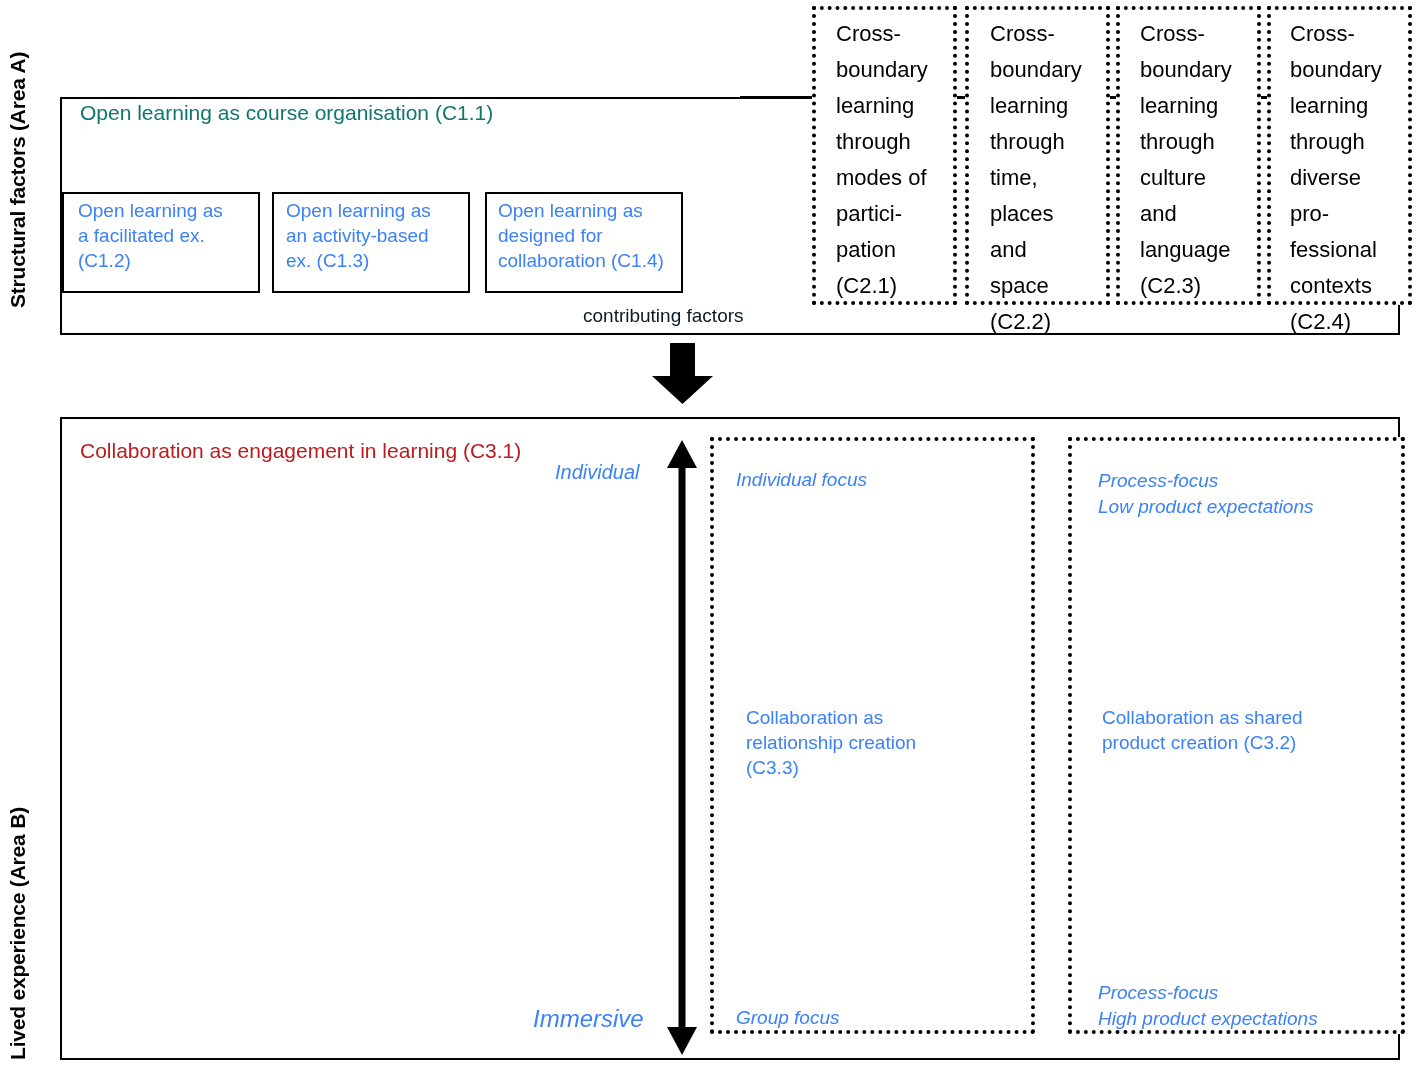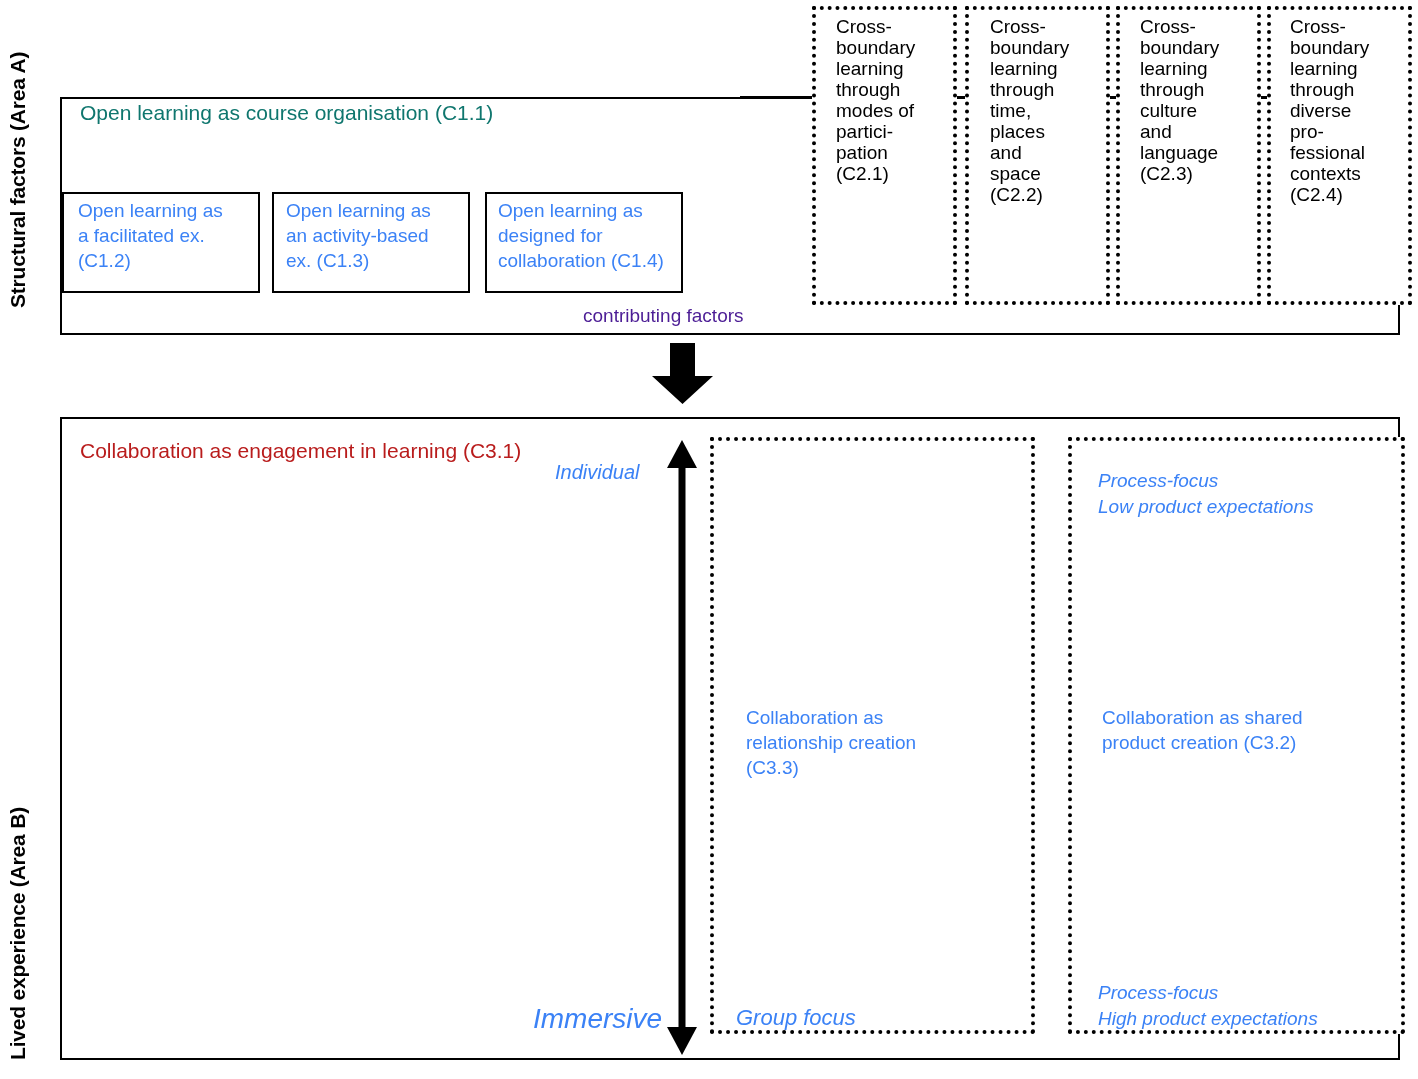--- a/index.html
+++ b/index.html
@@ -71,30 +71,30 @@
   }
   .heading-c31 {
     position: absolute;
     font-size: 21px;
     line-height: 26px;
     color: #b91c1c;
   }
 
   .c2-text {
     position: absolute;
-    font-size: 19px;
-    line-height: 21px;
+    font-size: 22px;
+    line-height: 36px;
     white-space: pre-line;
     color: #000;
   }
 
   .contributing {
     position: absolute;
     font-size: 19px;
-    color: #4c1d95;
+    color: #0f172a;
     white-space: nowrap;
   }
 
   
   .connector {
     position: absolute;
     background: #000;
   }
 
   
@@ -181,33 +181,34 @@
     <polygon points="25,0 50,0 50,33 68,33 37.5,61 7,33 25,33" fill="#000"></polygon>
   </svg>
 
   <div class="v-label" style="left:6px; top:760px; height:300px;">Lived experience (Area B)</div>
 
   <div class="solid-box" style="left:60px; top:417px; width:1340px; height:643px;"></div>
 
   <div class="heading-c31" style="left:80px; top:438px;">Collaboration as engagement in learning (C3.1)</div>
 
   <div class="txt italic" style="left:555px; top:460px; font-size:20px;">Individual</div>
-  <div class="txt italic" style="left:533px; top:1006px; font-size:28px;">Immersive</div>
+  <div class="txt italic" style="left:533px; top:1006px; font-size:24px;">Immersive</div>
 
   <svg class="dbl-arrow" style="left:662px; top:440px;" width="40" height="615" viewBox="0 0 40 615">
     <line x1="20" y1="18" x2="20" y2="597" stroke="#000" stroke-width="7"></line>
     <polygon points="20,0 35,28 5,28" fill="#000"></polygon>
     <polygon points="20,615 35,587 5,587" fill="#000"></polygon>
   </svg>
 
   <div class="dotted-box" style="left:710px; top:437px; width:325px; height:597px;"></div>
+  <div class="txt italic txt-sm" style="left:736px; top:468px; width:290px; font-size:19px;">Individual focus</div>
   <div class="txt" style="left:746px; top:705px; width:280px;">Collaboration as
 relationship creation
 (C3.3)</div>
-  <div class="txt italic txt-sm" style="left:736px; top:1006px; width:290px; font-size:22px;">Group focus</div>
+  <div class="txt italic txt-sm" style="left:736px; top:1006px; width:290px; font-size:19px;">Group focus</div>
 
   <div class="dotted-box" style="left:1068px; top:437px; width:337px; height:597px;"></div>
   <div class="txt italic txt-sm" style="left:1098px; top:468px; width:310px; font-size:19px; line-height:26px;">Process-focus
 Low product expectations</div>
   <div class="txt" style="left:1102px; top:705px; width:300px;">Collaboration as shared
 product creation (C3.2)</div>
   <div class="txt italic txt-sm" style="left:1098px; top:980px; width:310px; font-size:19px; line-height:26px;">Process-focus
 High product expectations</div>
 
 </div>

